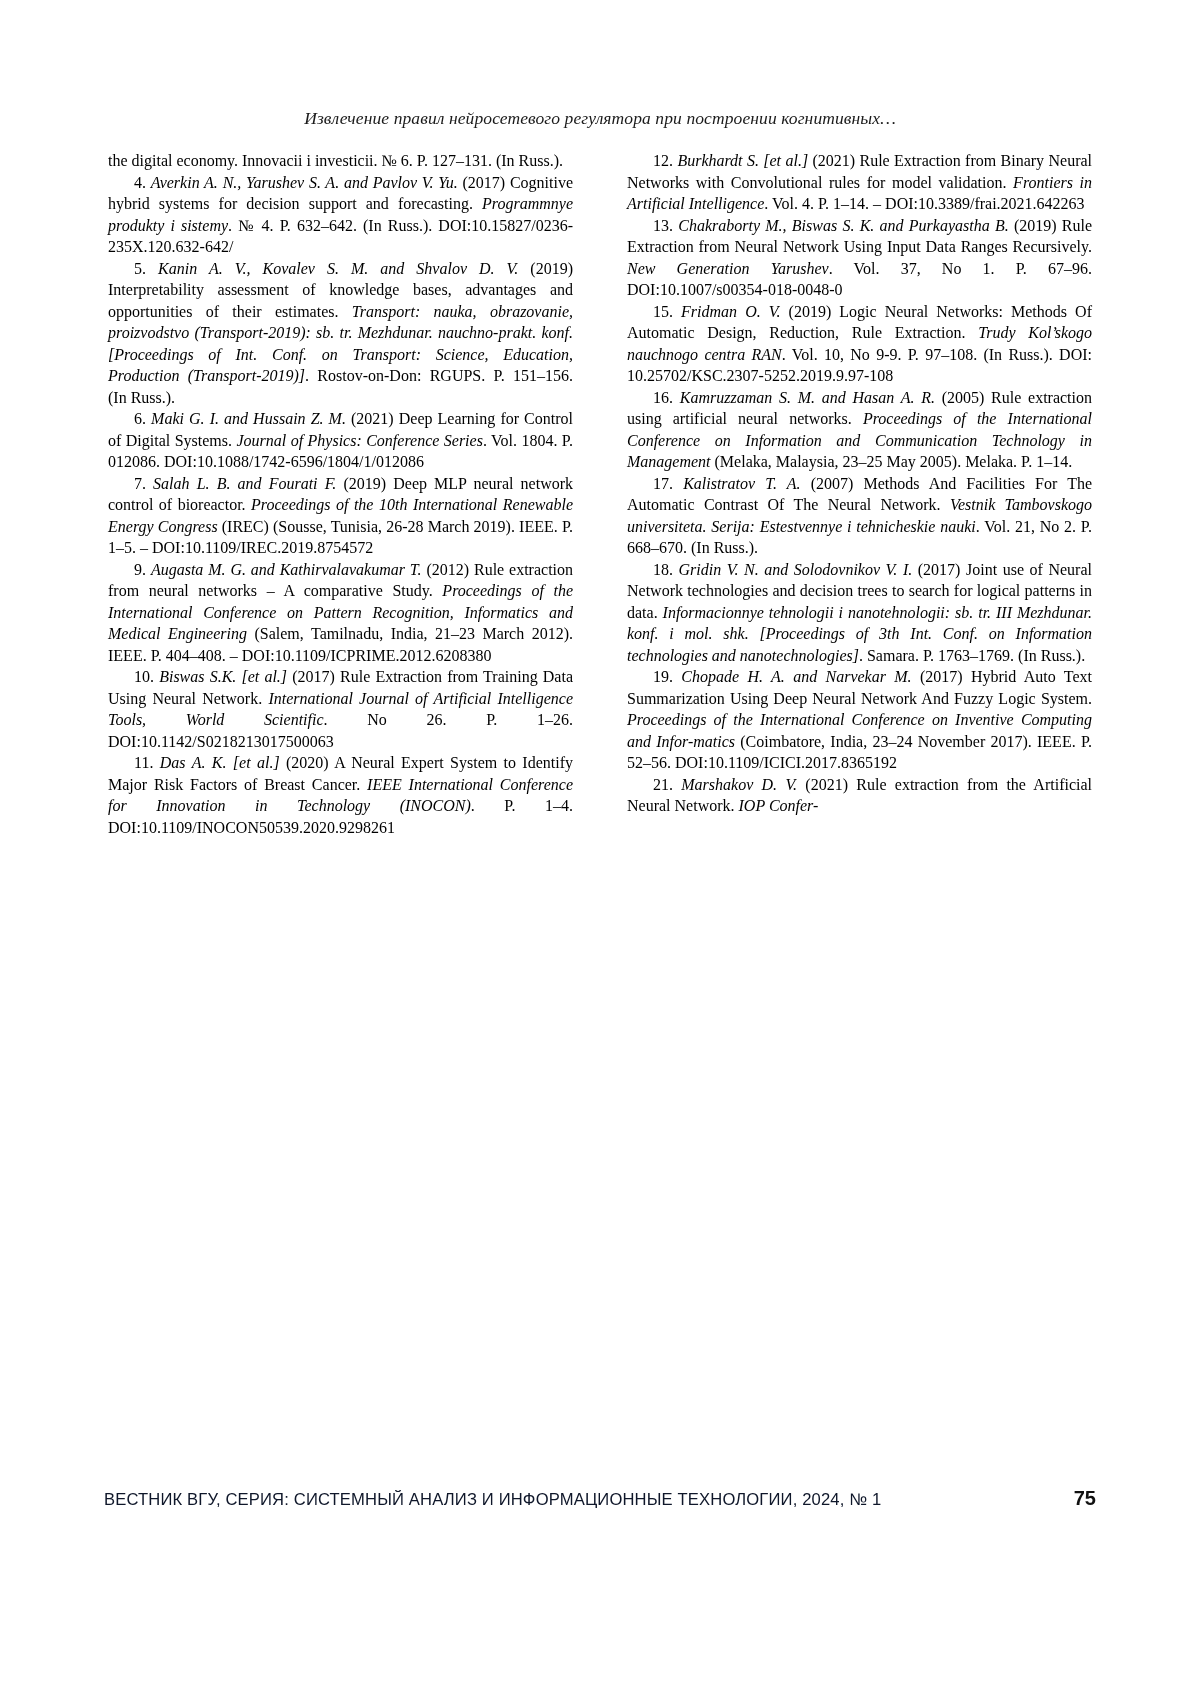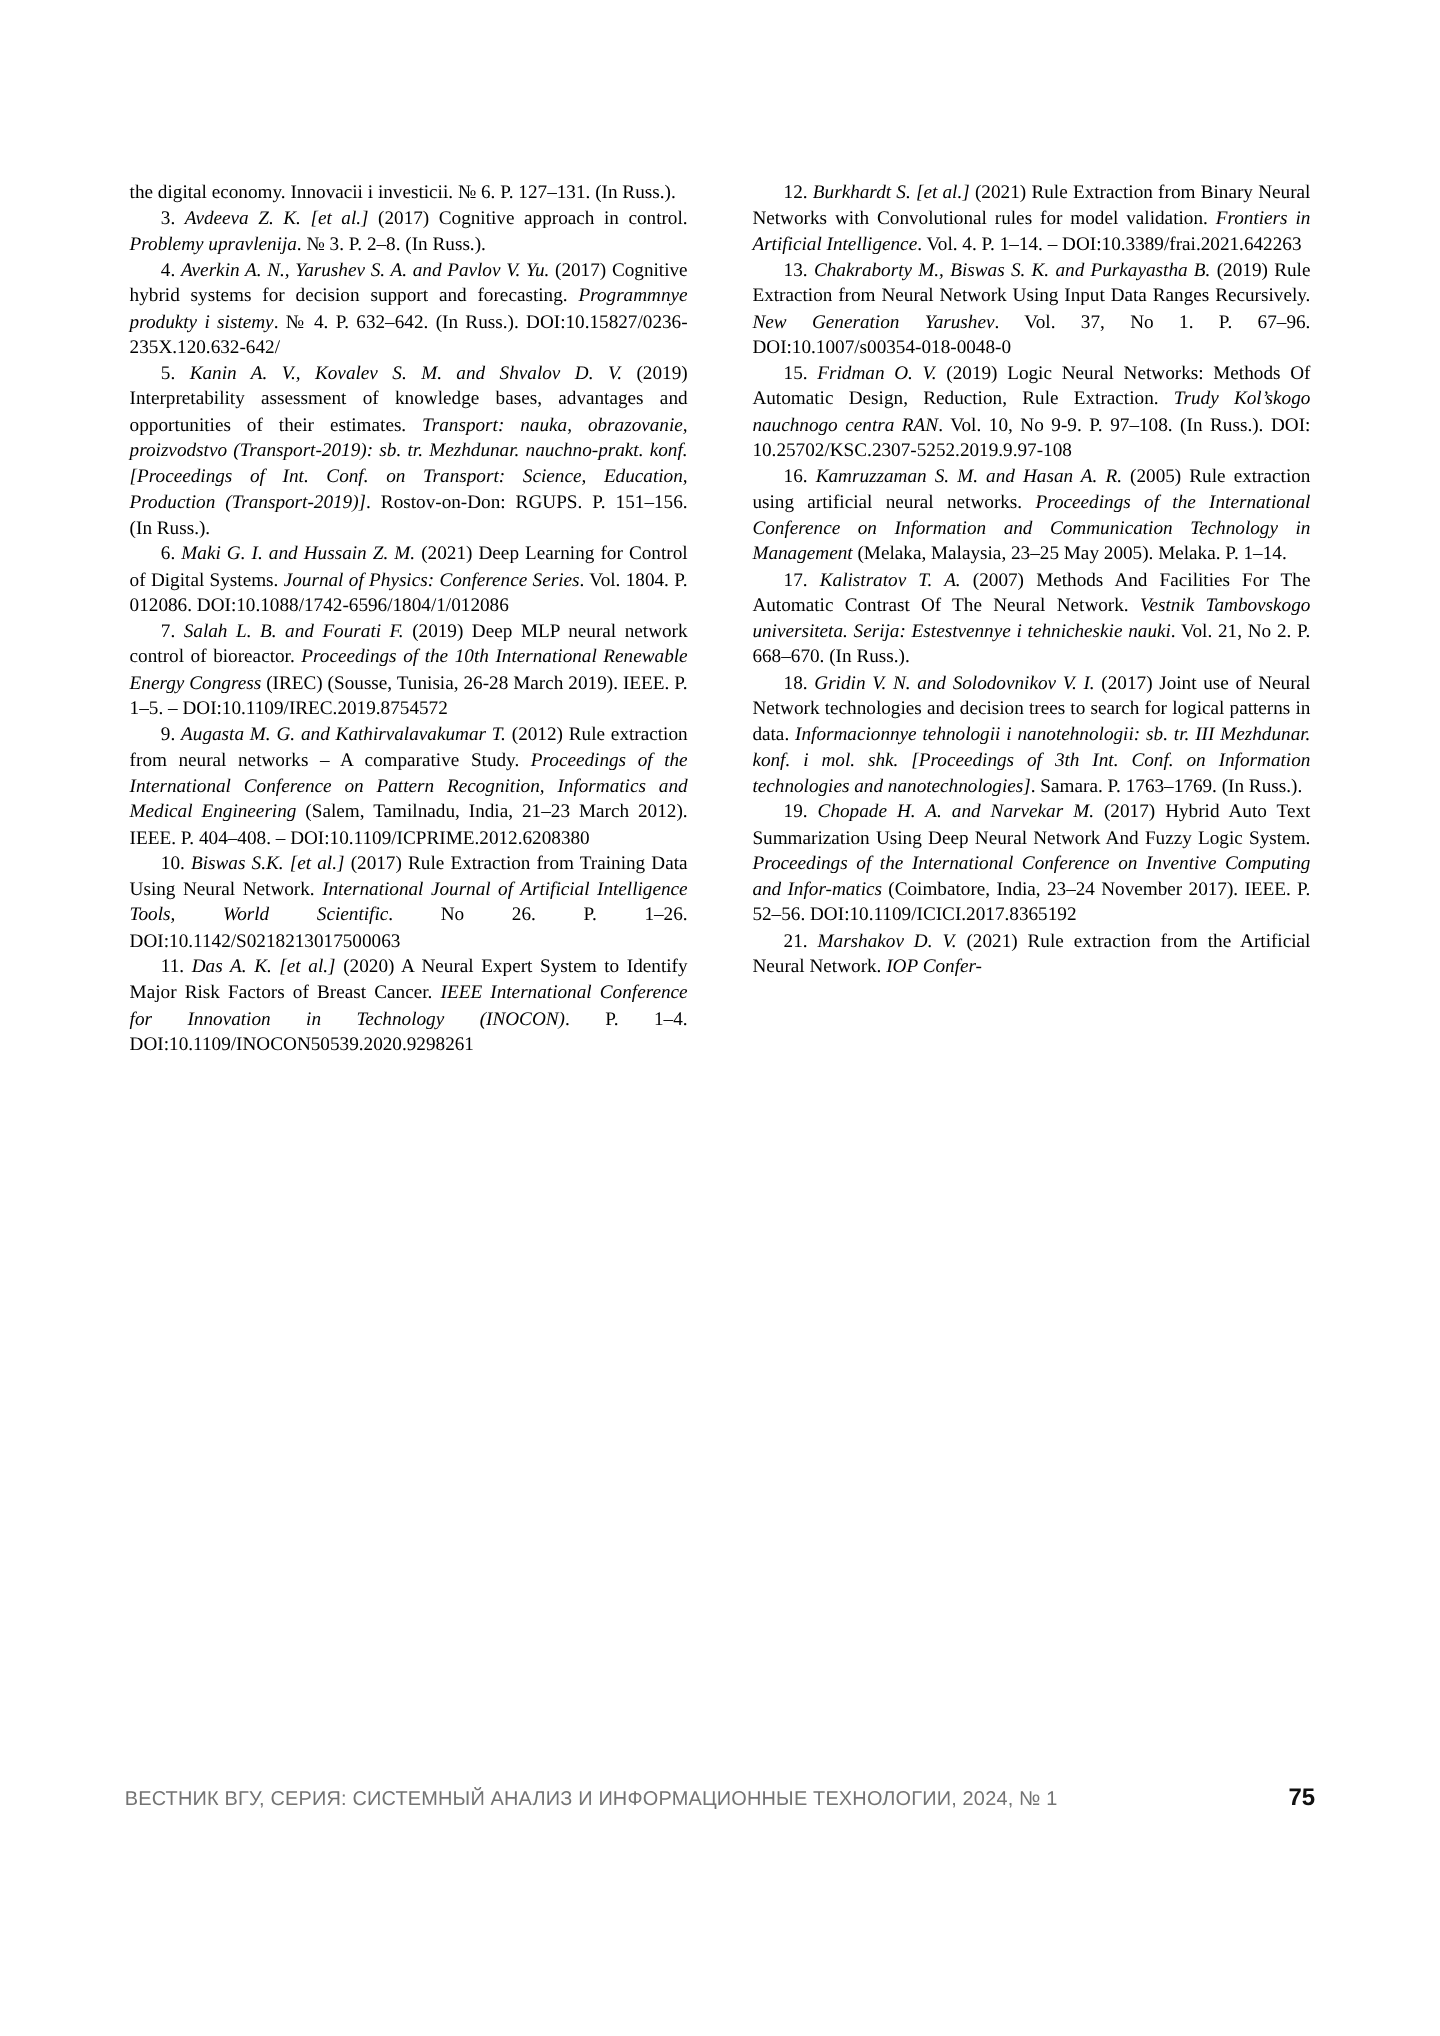--- a/index.html
+++ b/index.html
@@ -68,44 +68,41 @@
     top: 1487px;
     width: 992px;
     display: flex;
     align-items: baseline;
     justify-content: space-between;
   }
   .footer-text {
     font-family: "Liberation Sans", sans-serif;
     font-size: 16.6px;
     letter-spacing: 0.15px;
-    color: #737373;
+    color: #0f172a;
   }
   .folio {
     font-family: "Liberation Sans", sans-serif;
     font-size: 20px;
     font-weight: bold;
     color: #111;
   }
 </style>
 </head>
 <body>
 
 <div class="page">
 
+  <div class="running-head">Извлечение правил нейросетевого регулятора при построении когнитивных…</div>
 
   <div class="columns">
 
     <div class="col">
       <p class="noindent">the digital economy. Innovacii i investicii. № 6. P. 127–131. (In Russ.).</p>
 
-      <p class="indent">
-        <span>3.</span>
-        <i>Avdeeva Z. K. [et al.]</i><span> (2017) Cognitive approach in control. </span><i>Problemy upravlenija</i><span>. № 3. P. 2–8. (In Russ.).</span>
-      </p>
 
       <p class="indent">
         <span>4.</span>
         <i>Averkin A. N., Yarushev S. A. and Pavlov V. Yu.</i><span> (2017) Cognitive hybrid systems for decision support and forecasting. </span><i>Programmnye produkty i sistemy</i><span>. № 4. P. 632–642. (In Russ.). DOI:10.15827/0236-235X.120.632-642/</span>
       </p>
 
       <p class="indent">
         <span>5.</span>
         <i>Kanin A. V., Kovalev S. M. and Shvalov D. V.</i><span> (2019) Interpretability assessment of knowledge bases, advantages and opportunities of their estimates. </span><i>Transport: nauka, obrazovanie, proizvodstvo (Transport-2019): sb. tr. Mezhdunar. nauchno-prakt. konf. [Proceedings of Int. Conf. on Transport: Science, Education, Production (Transport-2019)]</i><span>. Rostov-on-Don: RGUPS. P. 151–156. (In Russ.).</span>
       </p>

